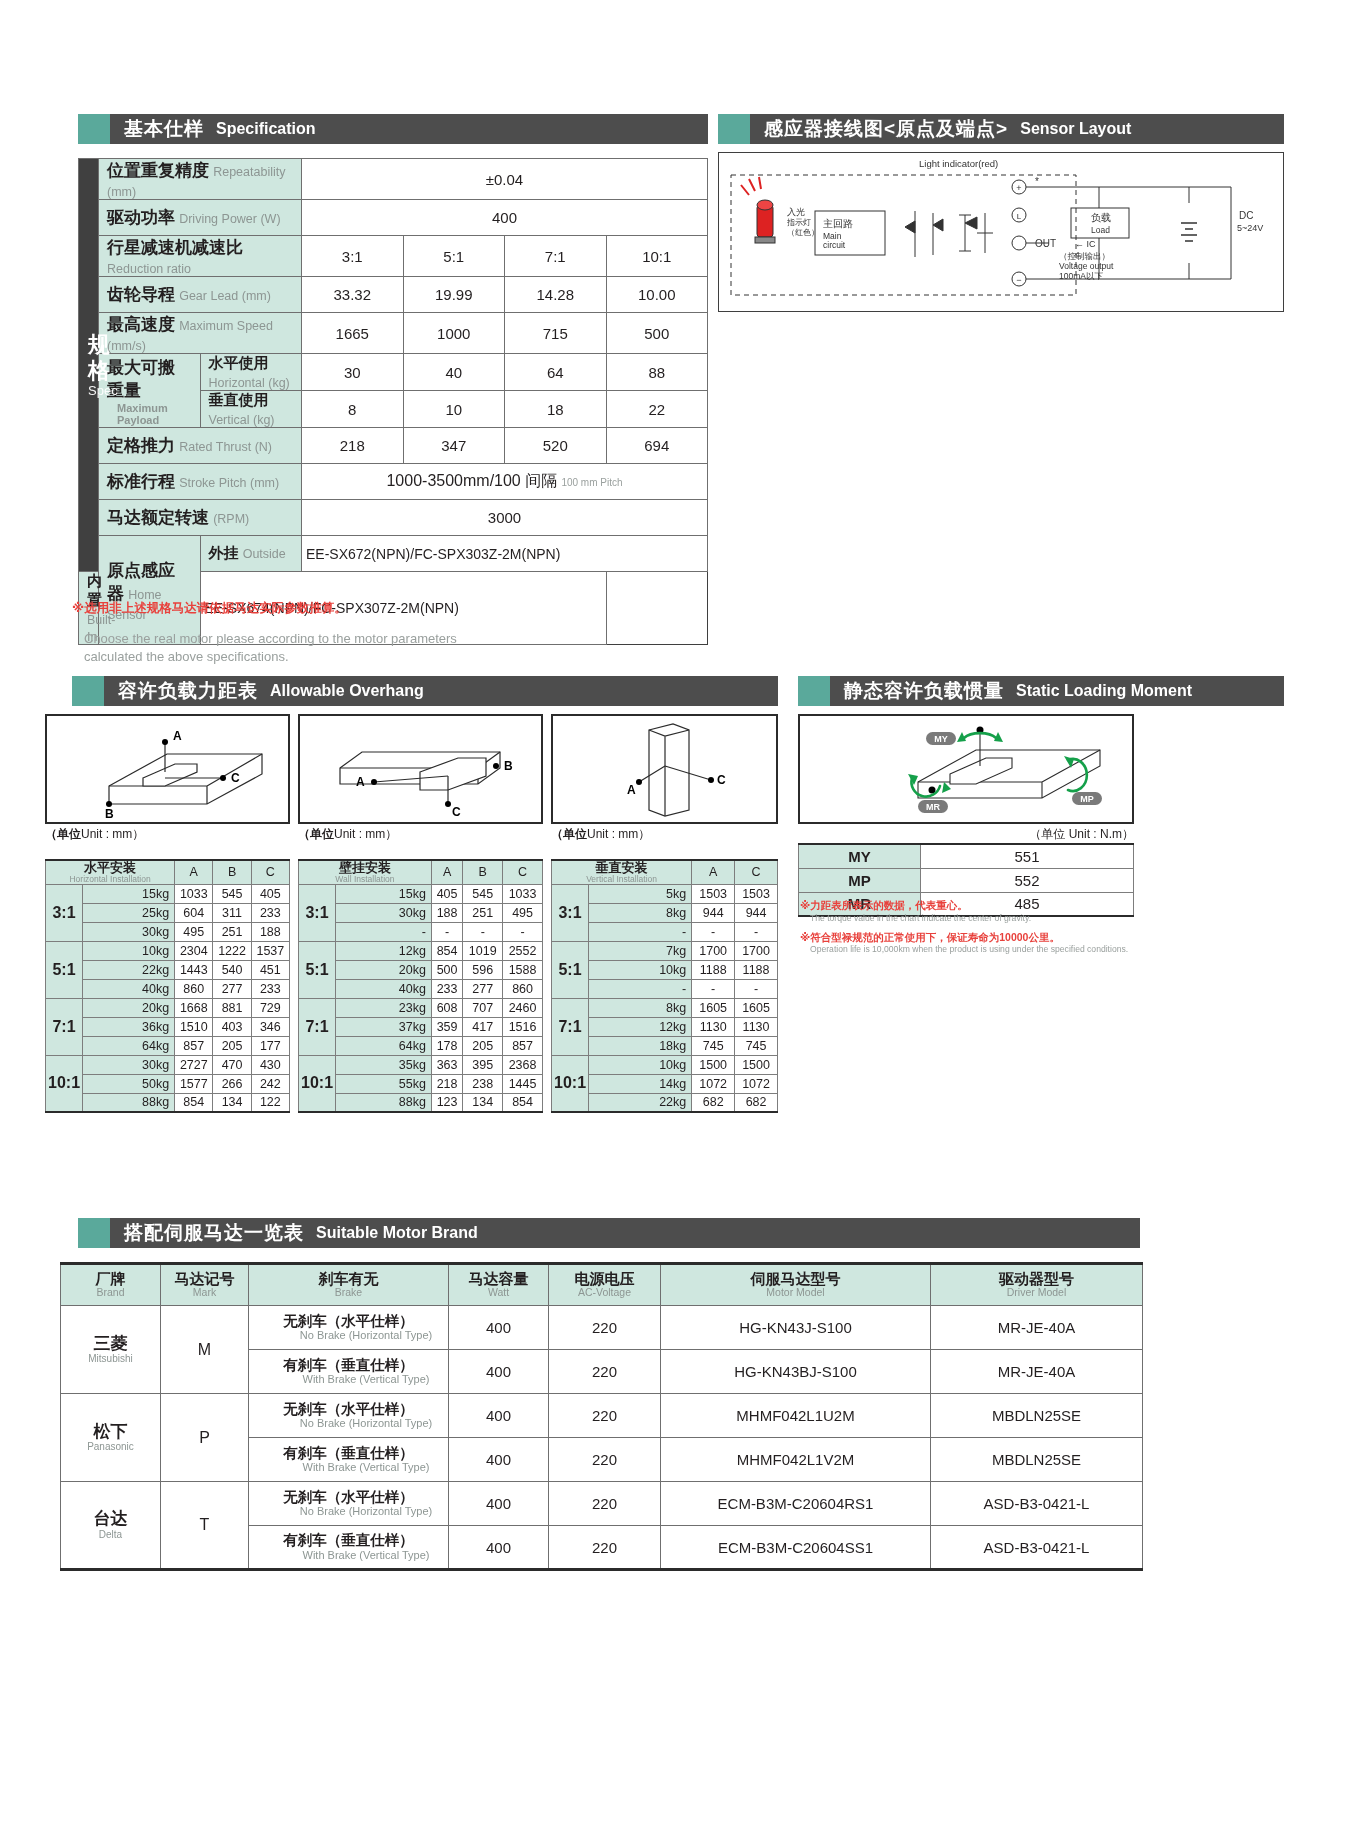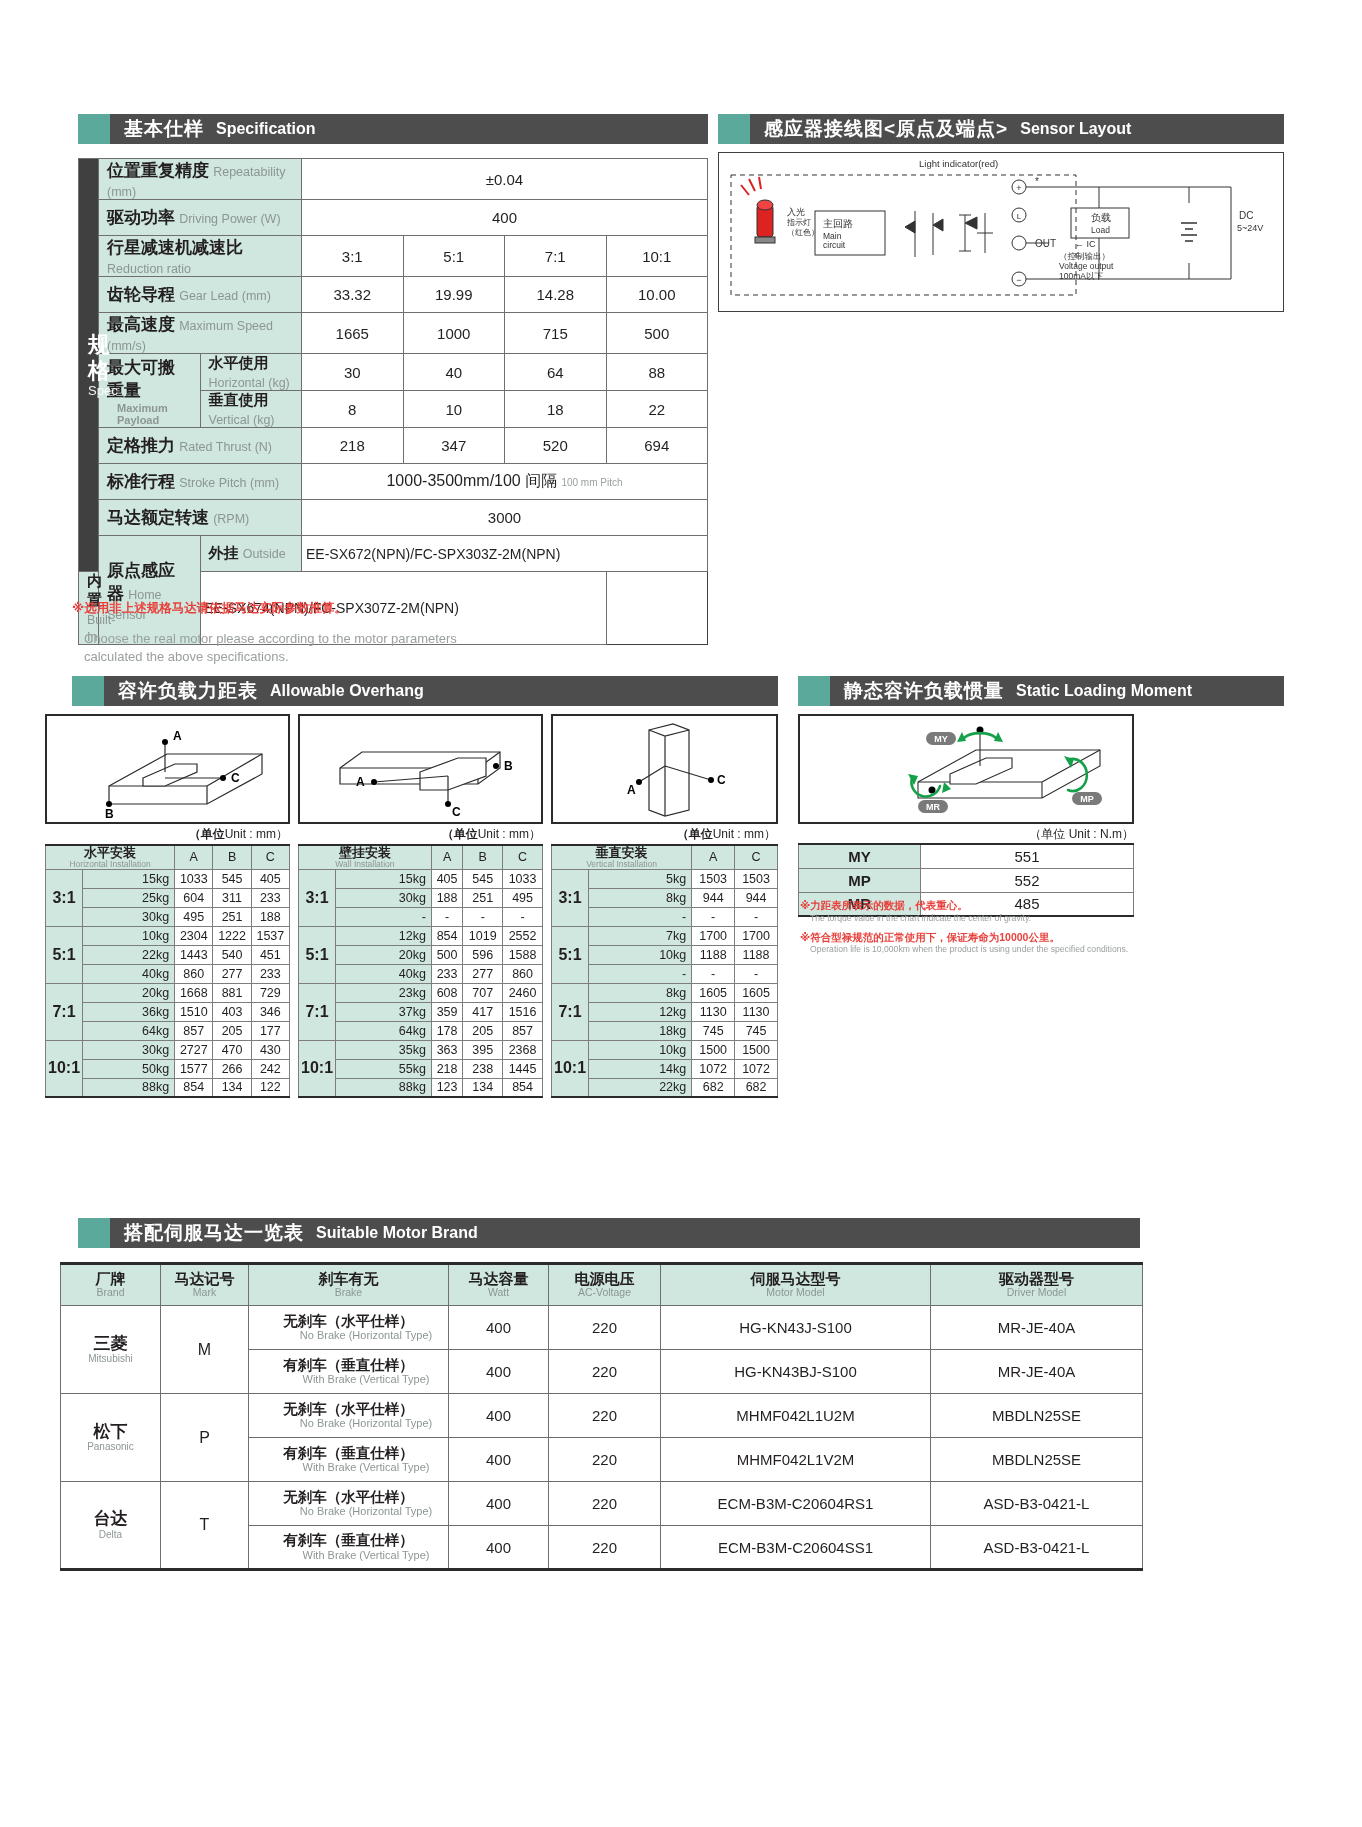--- a/index.html
+++ b/index.html
@@ -51,21 +51,21 @@
   .note-red .en { color:#9aa09e; font-size:13px; line-height:1.35; margin-left:12px; margin-top:13px; }
 
   
   #sensor-head { position:absolute; left:718px; top:114px; width:566px; }
   #sensor-box { position:absolute; left:718px; top:152px; width:566px; height:160px;
                 border:1px solid #3f3f3f; background:#fff; }
 
   
   #oh-head { position:absolute; left:72px; top:676px; width:706px; }
   .diagram-box { border:2px solid #2b2b2b; background:#fff; height:110px; position:relative; }
-  .unit-line { text-align:right; font-size:12px; margin:2px 2px 1px 0; }
+  .unit-line { text-align:left; font-size:12px; margin:2px 2px 16px 0; }
   .unit-line .u1 { font-weight:600; }
 
   .oh-table { width:100%; border:none; }
   .oh-table td, .oh-table th { border:1px solid #7d7d7d; font-size:12.5px; text-align:center; height:19px; padding:0 2px; }
   .oh-table thead th { background:#cfe7df; font-weight:normal; }
   .oh-table .hdr-cn { font-size:13px; font-weight:600; line-height:1.0; }
   .oh-table .hdr-en { font-size:8.5px; color:#8d9693; display:block; line-height:1.0; }
   .oh-table td.ratio { background:#cfe7df; font-size:16px; font-weight:600; width:34px; }
   .oh-table td.wt { background:#cfe7df; text-align:right; padding-right:5px; font-size:12.5px; }
   .oh-table tr.grp-top td { border-top:1.5px solid #2b2b2b; }

